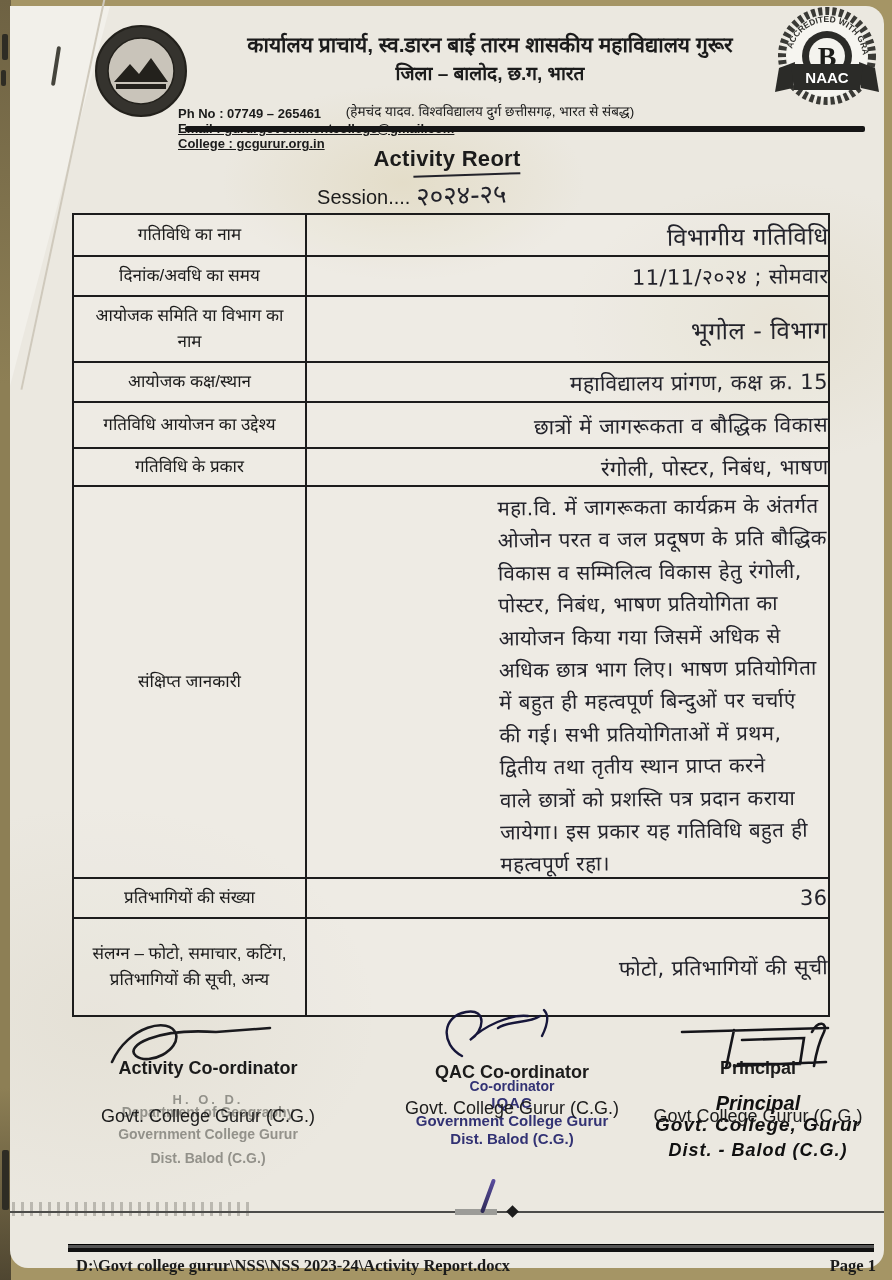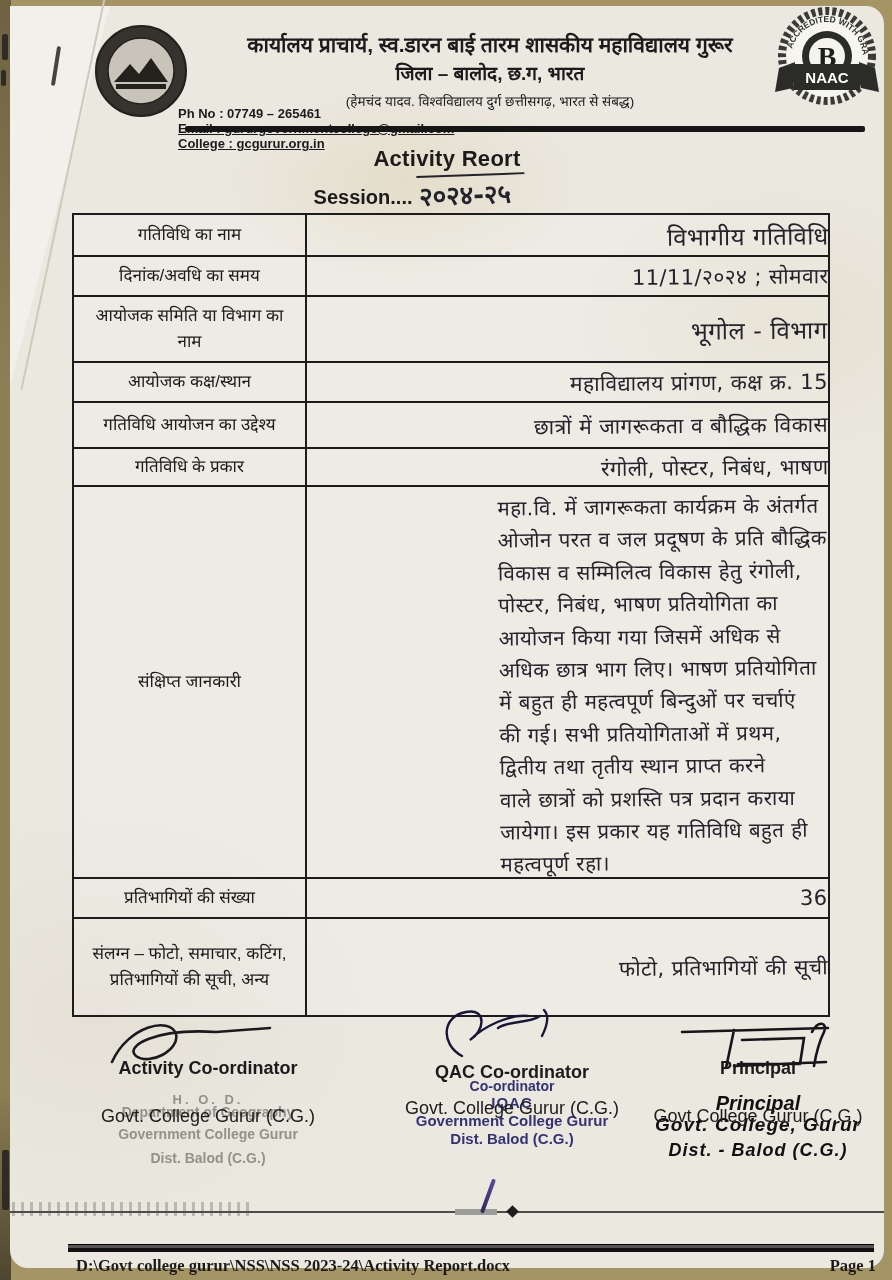--- a/index.html
+++ b/index.html
@@ -26,29 +26,29 @@
     clip-path:polygon(0 0,100% 0,0 100%);
   }
   .crease{position:absolute;left:52px;top:-12px;width:2px;height:400px;background:#cfc9bc;transform:rotate(12deg);}
   .staple{position:absolute;left:44px;top:40px;width:4px;height:40px;background:#45443c;transform:rotate(9deg);border-radius:2px;}
 
   
   .seal{position:absolute;left:84px;top:18px;width:94px;height:94px;}
   .hdr-line{position:absolute;left:160px;width:640px;text-align:center;}
   .hdr1{top:24px;font-size:21px;font-weight:bold;}
   .hdr2{top:54px;font-size:19px;font-weight:bold;}
-  .hdr3{top:86px;font-size:13.5px;}
+  .hdr3{top:96px;font-size:13.5px;}
   .contact{position:absolute;left:168px;top:100px;width:660px;display:flex;justify-content:space-between;font-size:13px;font-weight:bold;flex-direction:column;}
   .contact .lnk{text-decoration:underline;}
   .hdr-rule{position:absolute;left:175px;top:120px;width:680px;height:6px;background:#161616;border-radius:2px;}
   .naac{position:absolute;left:763px;top:0px;width:108px;height:108px;}
 
   
   .doc-title{position:absolute;left:0;top:140px;width:874px;text-align:center;font-size:22px;font-weight:bold;letter-spacing:.3px;}
-  .session-row{position:absolute;left:0;top:168px;width:818px;display:flex;justify-content:center;align-items:baseline;gap:4px;font-weight:bold;}
+  .session-row{position:absolute;left:0;top:168px;width:818px;display:flex;justify-content:center;align-items:baseline;gap:4px;}
   .session-label{font-size:20px;}
   .hw{font-family:"DejaVu Sans",sans-serif;color:#23232b;}
   .session-val{font-size:26px;transform:rotate(-2deg);border-top:2px solid #23232b;padding:0 14px 0 2px;}
 
   
   .tbl{position:absolute;left:62px;top:207px;width:758px;border:2px solid #1c1c1c;box-sizing:border-box;background:rgba(255,255,255,.15);}
   .row{display:flex;border-bottom:2px solid #1c1c1c;box-sizing:border-box;}
   .row:last-child{border-bottom:none;}
   .cell-l{width:233px;flex:none;border-right:2px solid #1c1c1c;box-sizing:border-box;
           display:flex;align-items:center;justify-content:center;text-align:center;

